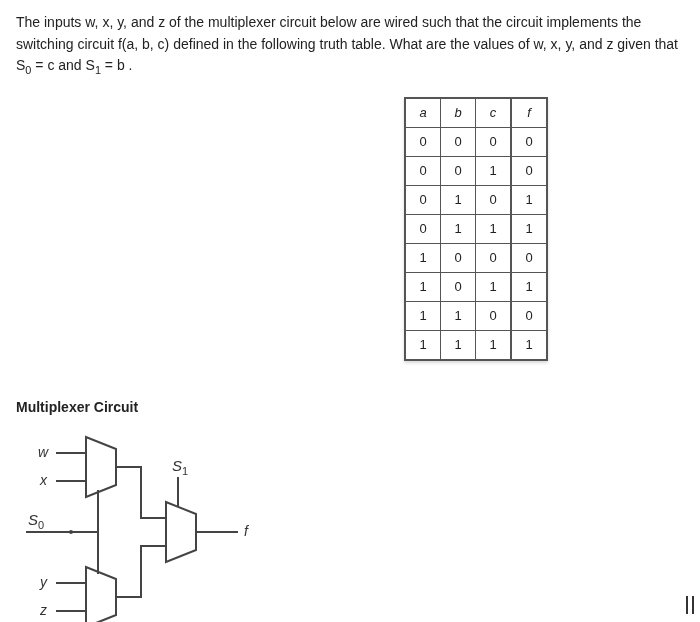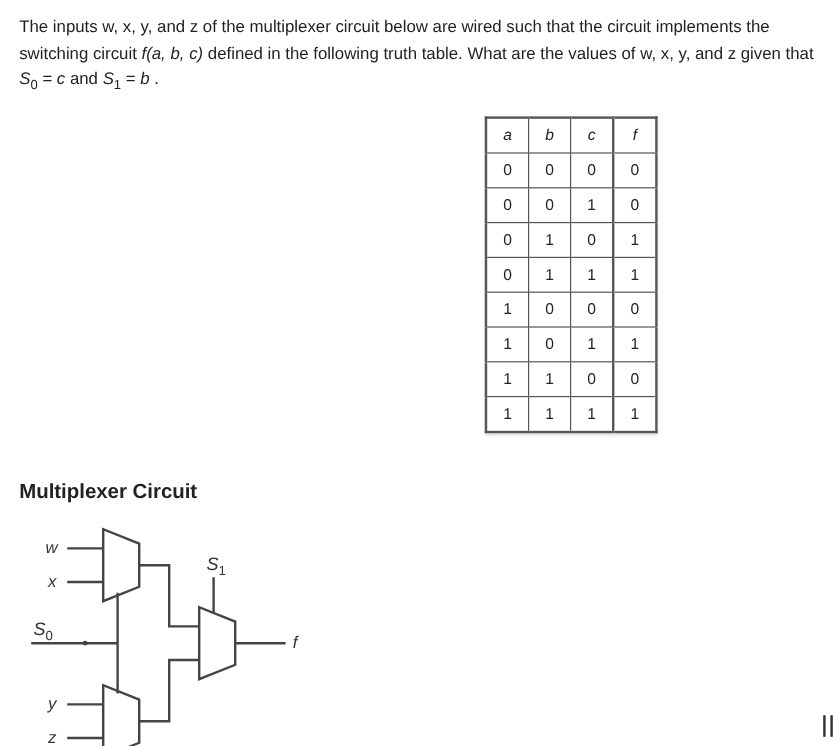--- a/index.html
+++ b/index.html
@@ -6,21 +6,21 @@
     margin: 0;
     padding: 12px 16px;
     font-family: Arial, Helvetica, sans-serif;
     font-size: 14px;
     line-height: 1.55;
     color: #222;
     width: 700px;
     box-sizing: border-box;
   }
   .question-text { margin-bottom: 20px; }
-  .font-italic { font-style: italic; }
+  .font-italic { }
   .sub { vertical-align: sub; font-size: 0.78em; line-height: 0; }
   .truth-section {
     display: flex;
     justify-content: center;
     margin: 10px 0 36px 0;
     padding-left: 320px;
     box-sizing: border-box;
     width: 600px;
   }
   table.truth {
@@ -36,21 +36,21 @@
   }
   table.truth .head td { font-style: italic; }
   table.truth td { border: 1px solid #555; }
   table.truth td:first-child  { border-left: 2px solid #555; }
   table.truth td:last-child   { border-right: 2px solid #555; border-left: 2px solid #555; }
   table.truth tr:first-child td { border-top: 2px solid #555; }
   table.truth tr:last-child td  { border-bottom: 2px solid #555; }
 
   .circ-title {
     font-weight: bold;
-    font-size: 17px;
+    font-size: 14px;
     margin-bottom: 8px;
   }
 
   svg text.wire-label { font: italic 14px Arial, sans-serif; fill:#333; }
   svg text.sel-label  { font: italic 15px Arial, sans-serif; fill:#333; }
   svg text.sub-label  { font: 11px Arial, sans-serif; fill:#333; }
 
   .cursor-bar {
     position: absolute;
     right: 6px;

